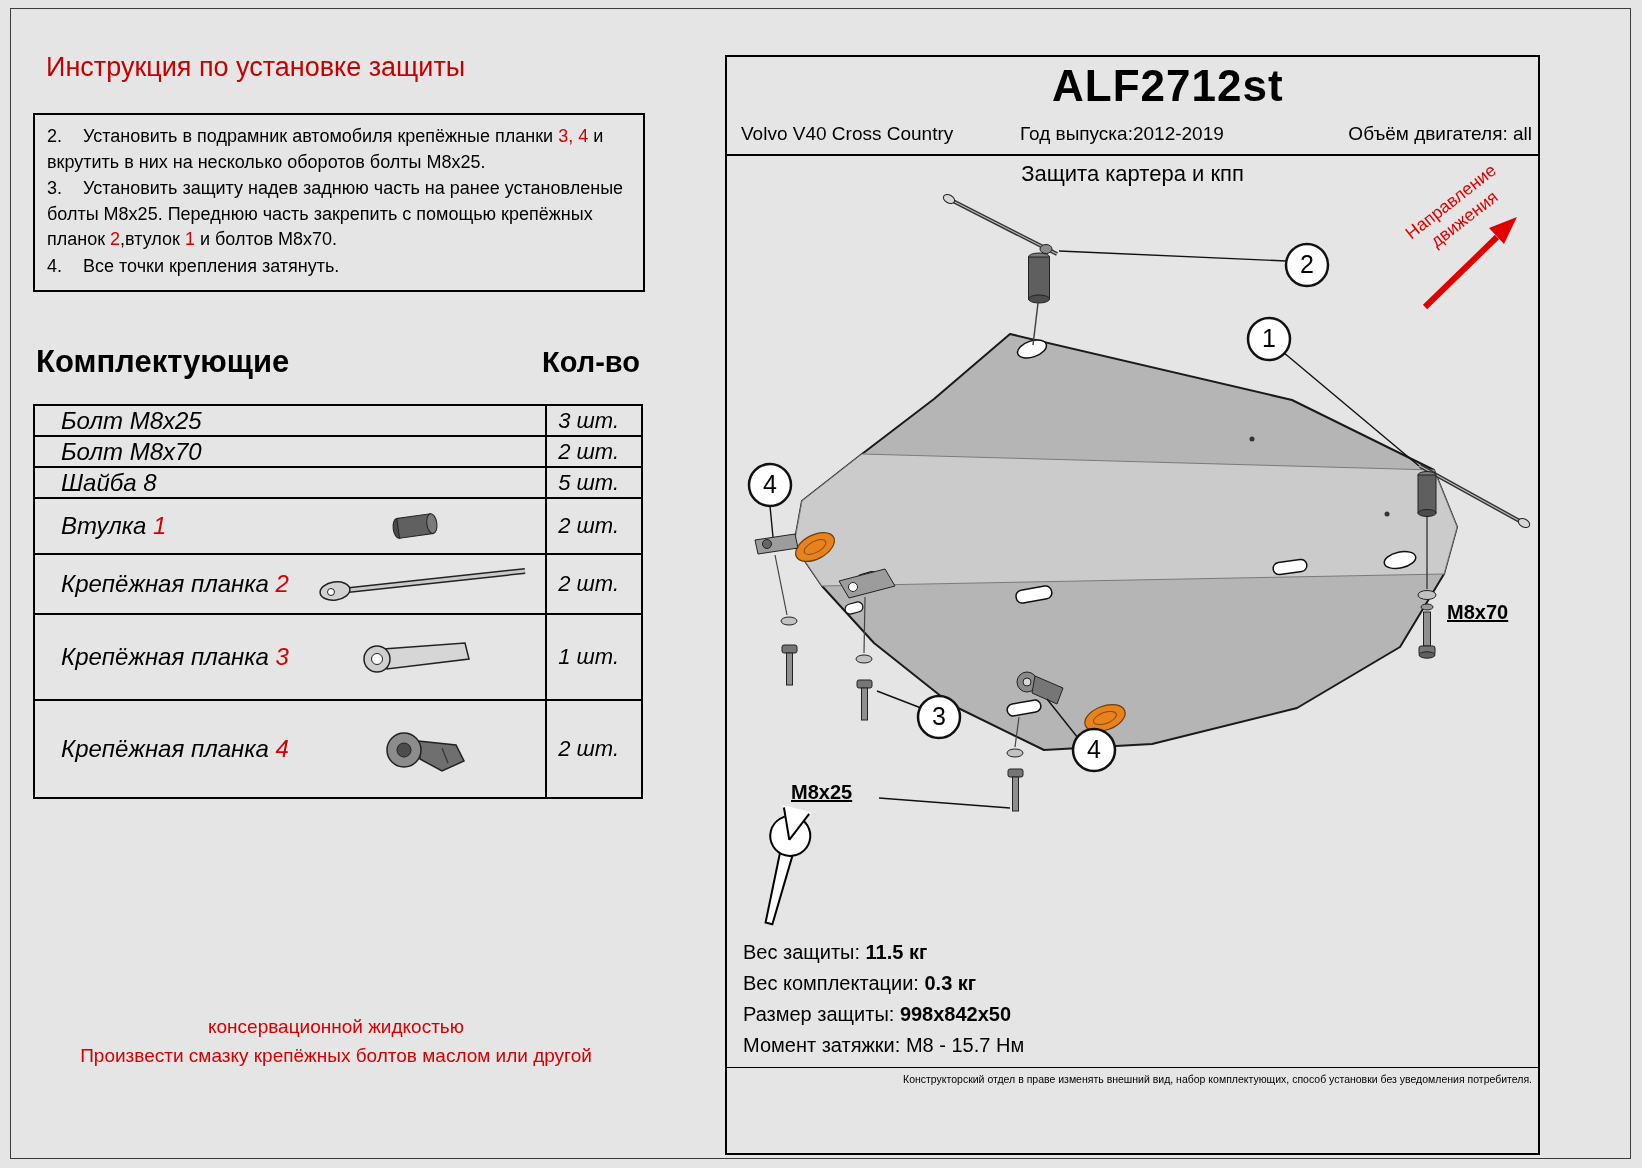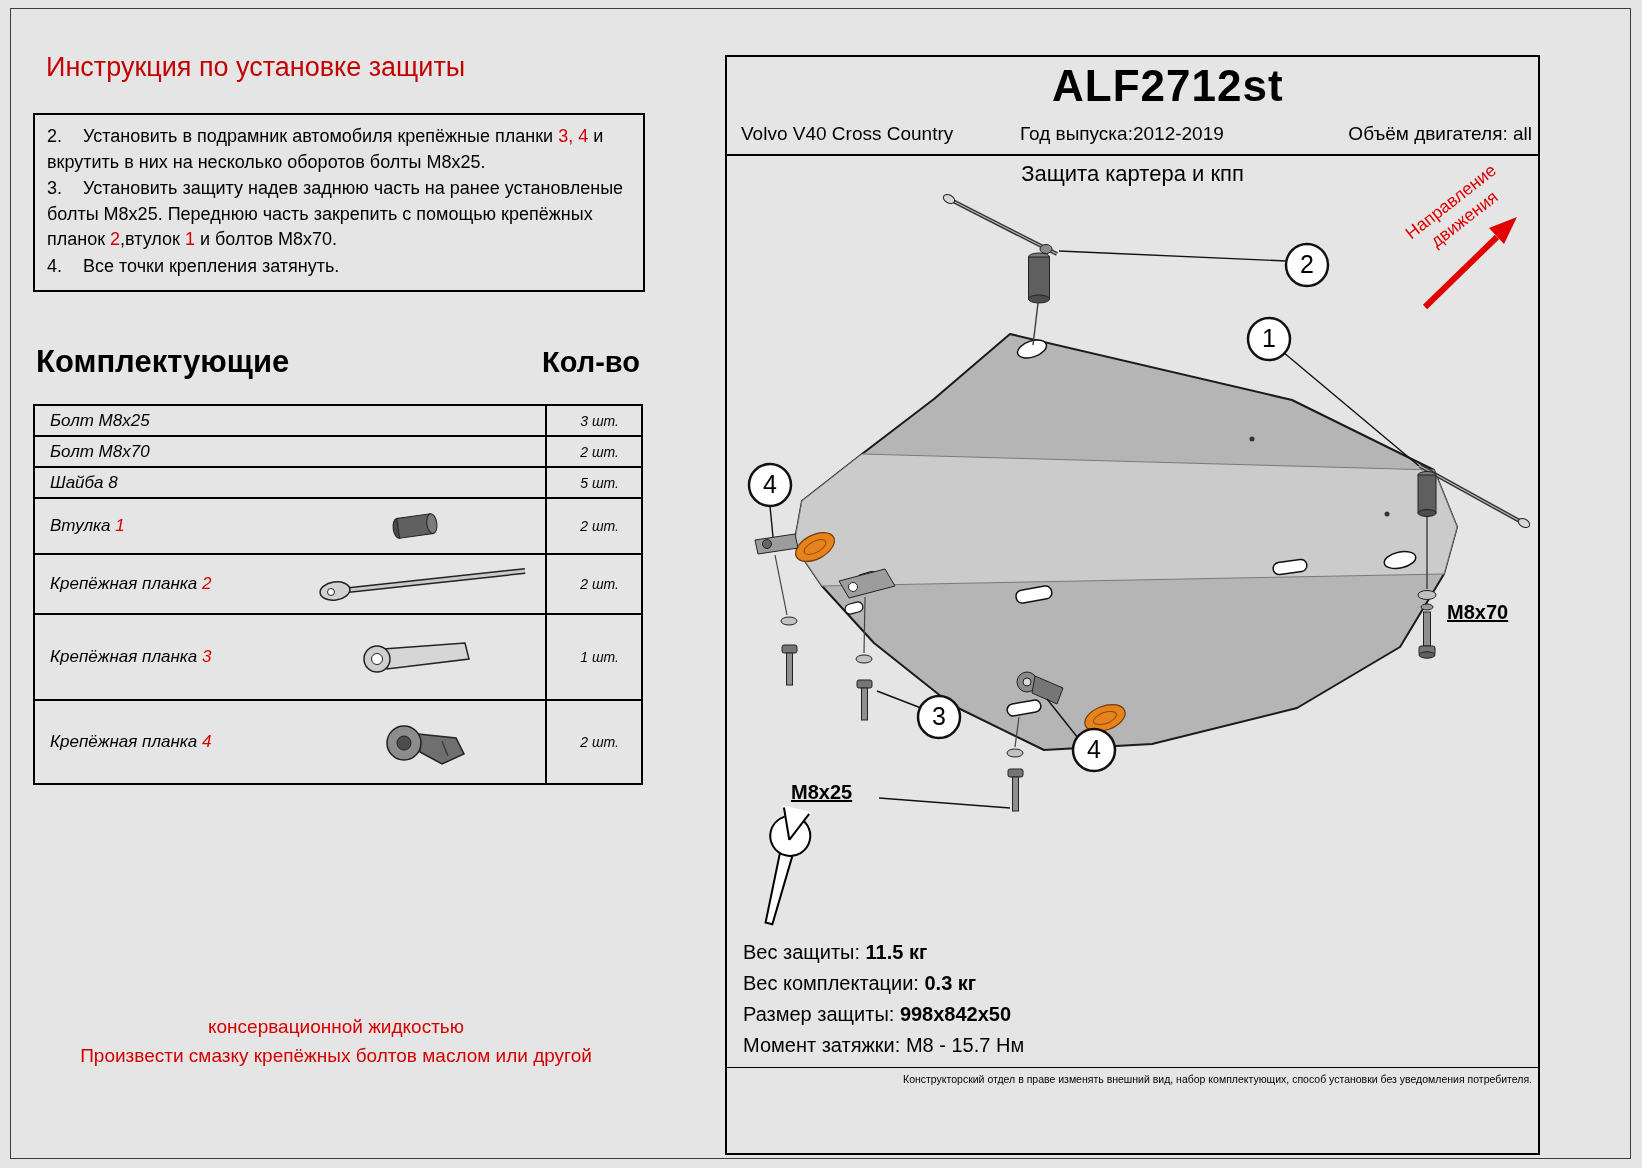--- a/index.html
+++ b/index.html
@@ -18,25 +18,25 @@
   .doc-title{left:46px;top:52px;font-size:27px;color:#c40000;}
   .instr-box{left:33px;top:113px;width:586px;border:2px solid #000;padding:8px 10px 10px 12px;font-size:18px;line-height:1.42;}
   .instr-box p{margin:1px 0;}
   .inum{display:inline-block;width:36px;}
   .red{color:var(--red);}
   .parts-heading{left:36px;top:344px;font-size:31px;font-weight:bold;}
   .qty-heading{left:470px;top:346px;width:170px;font-size:29px;font-weight:bold;text-align:right;}
   .parts-table{left:33px;top:404px;width:606px;border:2px solid #000;}
   .prow{display:flex;align-items:center;border-bottom:2px solid #000;}
   .prow:last-child{border-bottom:none;}
-  .prow .pname{padding-left:15px;font-size:17px;font-style:italic;white-space:nowrap;}
+  .prow .pname{padding-left:26px;font-size:24px;font-style:italic;white-space:nowrap;}
   .prow .pimg{flex:1;display:flex;justify-content:flex-end;align-items:center;}
   .prow .pqty{width:96px;border-left:2px solid #000;align-self:stretch;display:flex;align-items:center;
-              justify-content:flex-end;padding-right:22px;font-size:14px;font-style:italic;box-sizing:border-box;}
-  .h29{height:29px;} .h54{height:54px;} .h58{height:58px;} .h84{height:84px;} .h86{height:82px;}
+              justify-content:flex-end;padding-right:22px;font-size:22px;font-style:italic;box-sizing:border-box;}
+  .h29{height:29px;} .h54{height:54px;} .h58{height:58px;} .h84{height:84px;} .h86{height:96px;}
   .lube-note{left:33px;top:1012px;width:606px;text-align:center;color:var(--red);font-size:19px;line-height:1.55;}
   .lube-note span{display:block;}
 
   
   .panel{left:725px;top:55px;width:815px;height:1100px;border:2px solid #000;box-sizing:border-box;}
   .panel-inner{position:relative;width:100%;height:100%;}
   .code{position:absolute;left:325px;top:4px;font-size:44px;font-weight:bold;letter-spacing:1px;}
   .hdr-model{position:absolute;left:14px;top:66px;font-size:19px;}
   .hdr-year{position:absolute;left:293px;top:66px;font-size:19px;}
   .hdr-engine{position:absolute;right:6px;top:66px;font-size:19px;}

